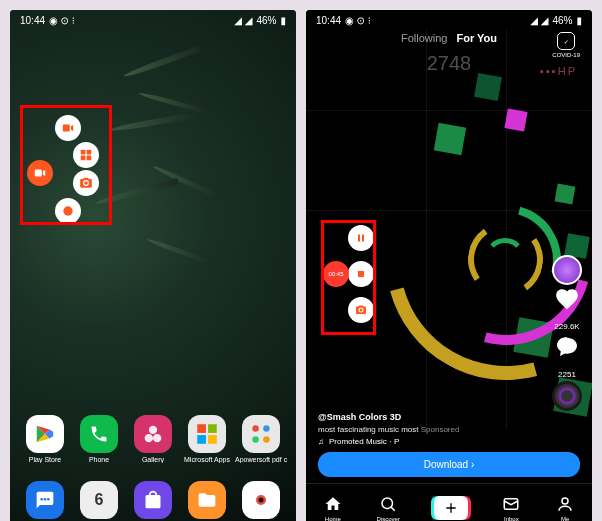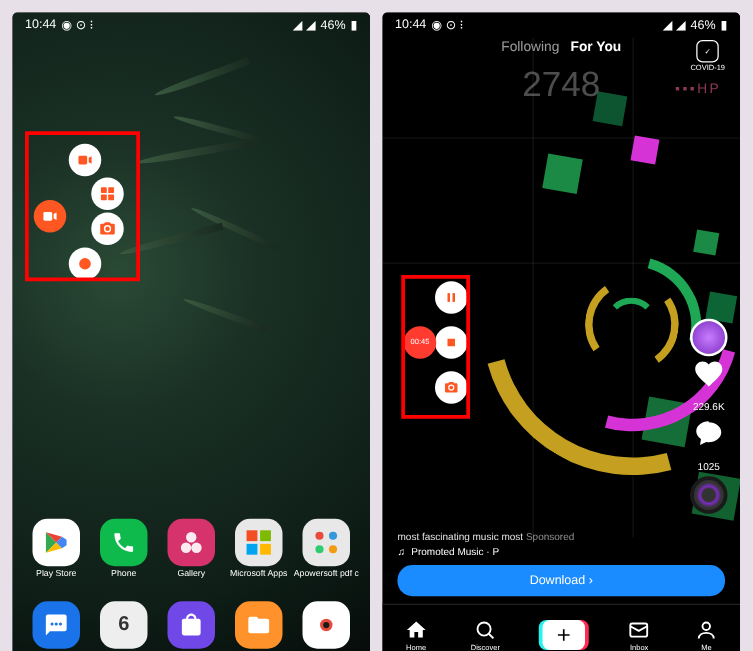--- a/index.html
+++ b/index.html
@@ -1,20 +1,20 @@
 <!DOCTYPE html>
 <html><head>
 <meta charset="utf-8">
 <style>
 *{margin:0;padding:0;box-sizing:border-box;font-family:sans-serif}
 body{background:#e8e0e8;display:flex;justify-content:center;padding:10px}
 .container{display:flex;gap:10px;width:602px;height:521px}
 .phone{flex:1;background:#0a1510;position:relative;overflow:hidden;border-radius:4px}
 .status-bar{position:absolute;top:0;left:0;right:0;height:20px;display:flex;justify-content:space-between;align-items:center;padding:0 10px;color:#fff;font-size:10px;z-index:10}
-.status-left{display:flex;gap:4px;align-items:flex-start}
+.status-left{display:flex;gap:4px;align-items:flex-end}
 .status-right{display:flex;gap:4px;align-items:center}
 
 
 .home-bg{position:absolute;inset:0;background:radial-gradient(circle at 30% 40%,#2a4a35 0%,#1a3025 30%,#0f1f18 70%,#050a08 100%)}
 .pine{position:absolute;width:100%;height:70%;top:5%}
 .branch{position:absolute;background:linear-gradient(90deg,#3a5a40,#1a2a20);border-radius:50% 0 0 50%;transform-origin:left center}
 .b1{width:80px;height:6px;top:10%;left:40%;transform:rotate(-20deg)}
 .b2{width:70px;height:5px;top:15%;left:45%;transform:rotate(15deg)}
 .b3{width:90px;height:6px;top:25%;left:35%;transform:rotate(-10deg)}
 .b4{width:75px;height:5px;top:35%;left:50%;transform:rotate(25deg)}
@@ -53,21 +53,21 @@
 
 
 .tk-bg{position:absolute;inset:0;background:#000}
 .tk-header{position:absolute;top:22px;left:0;right:0;display:flex;justify-content:center;gap:9px;color:#fff;font-size:11px;z-index:5}
 .tk-tab{opacity:0.6}
 .tk-tab.active{opacity:1;font-weight:bold}
 .covid{position:absolute;top:22px;right:12px;text-align:center;color:#fff;font-size:6px}
 .covid-ic{width:18px;height:18px;border:1.5px solid #fff;border-radius:5px;margin:0 auto 2px;display:flex;align-items:center;justify-content:center}
 
 .tk-visual{position:absolute;inset:0;overflow:hidden}
-.score{position:absolute;top:42px;left:50%;transform:translateX(-50%);color:rgba(255,255,255,0.3);font-size:28px;font-weight:300}
+.score{position:absolute;top:42px;left:50%;transform:translateX(-50%);color:rgba(255,255,255,0.3);font-size:20px;font-weight:300}
 .hp{position:absolute;top:55px;right:15px;color:rgba(200,80,120,0.7);font-size:11px;letter-spacing:2px}
 .ring{position:absolute;border-radius:50%;border-style:solid}
 .r1{width:240px;height:240px;top:130px;left:80px;border-width:14px;border-color:transparent #c5a020 transparent transparent;transform:rotate(120deg)}
 .r2{width:170px;height:170px;top:165px;left:115px;border-width:10px;border-color:transparent transparent #d633d6 transparent;transform:rotate(-30deg)}
 .r3{width:110px;height:110px;top:195px;left:145px;border-width:8px;border-color:#1ea855 transparent transparent transparent;transform:rotate(60deg)}
 .r4{width:75px;height:75px;top:212px;left:162px;border-width:6px;border-color:transparent #c5a020 transparent #c5a020;transform:rotate(10deg)}
 .r5{width:42px;height:42px;top:228px;left:178px;border-width:5px;border-color:#1ea855 transparent transparent transparent}
 .sq{position:absolute;background:#1a8a45;transform:rotate(10deg)}
 .sq1{width:28px;height:28px;top:115px;left:130px}
 .sq2{width:20px;height:20px;top:100px;left:200px;background:#d633d6}
@@ -345,28 +345,29 @@
             </svg>
           </div>
         <span class="side-label">229.6K</span>
       </div>
       <div class="side-item">
         <div class="side-ic">
             <svg viewBox="0 0 24 24" fill="#fff" width="24">
               <path d="M12 2C6.48 2 2 5.58 2 10c0 2.5 1.5 4.7 3.8 6.2L5 21l5-2.5c.6.1 1.3.2 2 .2 5.52 0 10-3.58 10-8s-4.48-8-10-8z"></path>
             </svg>
           </div>
-        <span class="side-label">1025</span>
+        <span class="side-label">2251</span>
       </div>
       <div class="side-item">
         <div class="disc"></div>
       </div>
     </div>
 
     <div class="tk-caption">
+      <div class="cap-user">@Smash Colors 3D</div>
       <div class="cap-desc"><span>most fascinating music most</span> <span style="opacity:.6">Sponsored</span></div>
       <div class="cap-music">
           <span>♫</span>
           <span>Promoted Music · P</span>
         </div>
     </div>
 
     <div class="tk-dl">Download ›</div>
 
     <div class="tk-nav">

